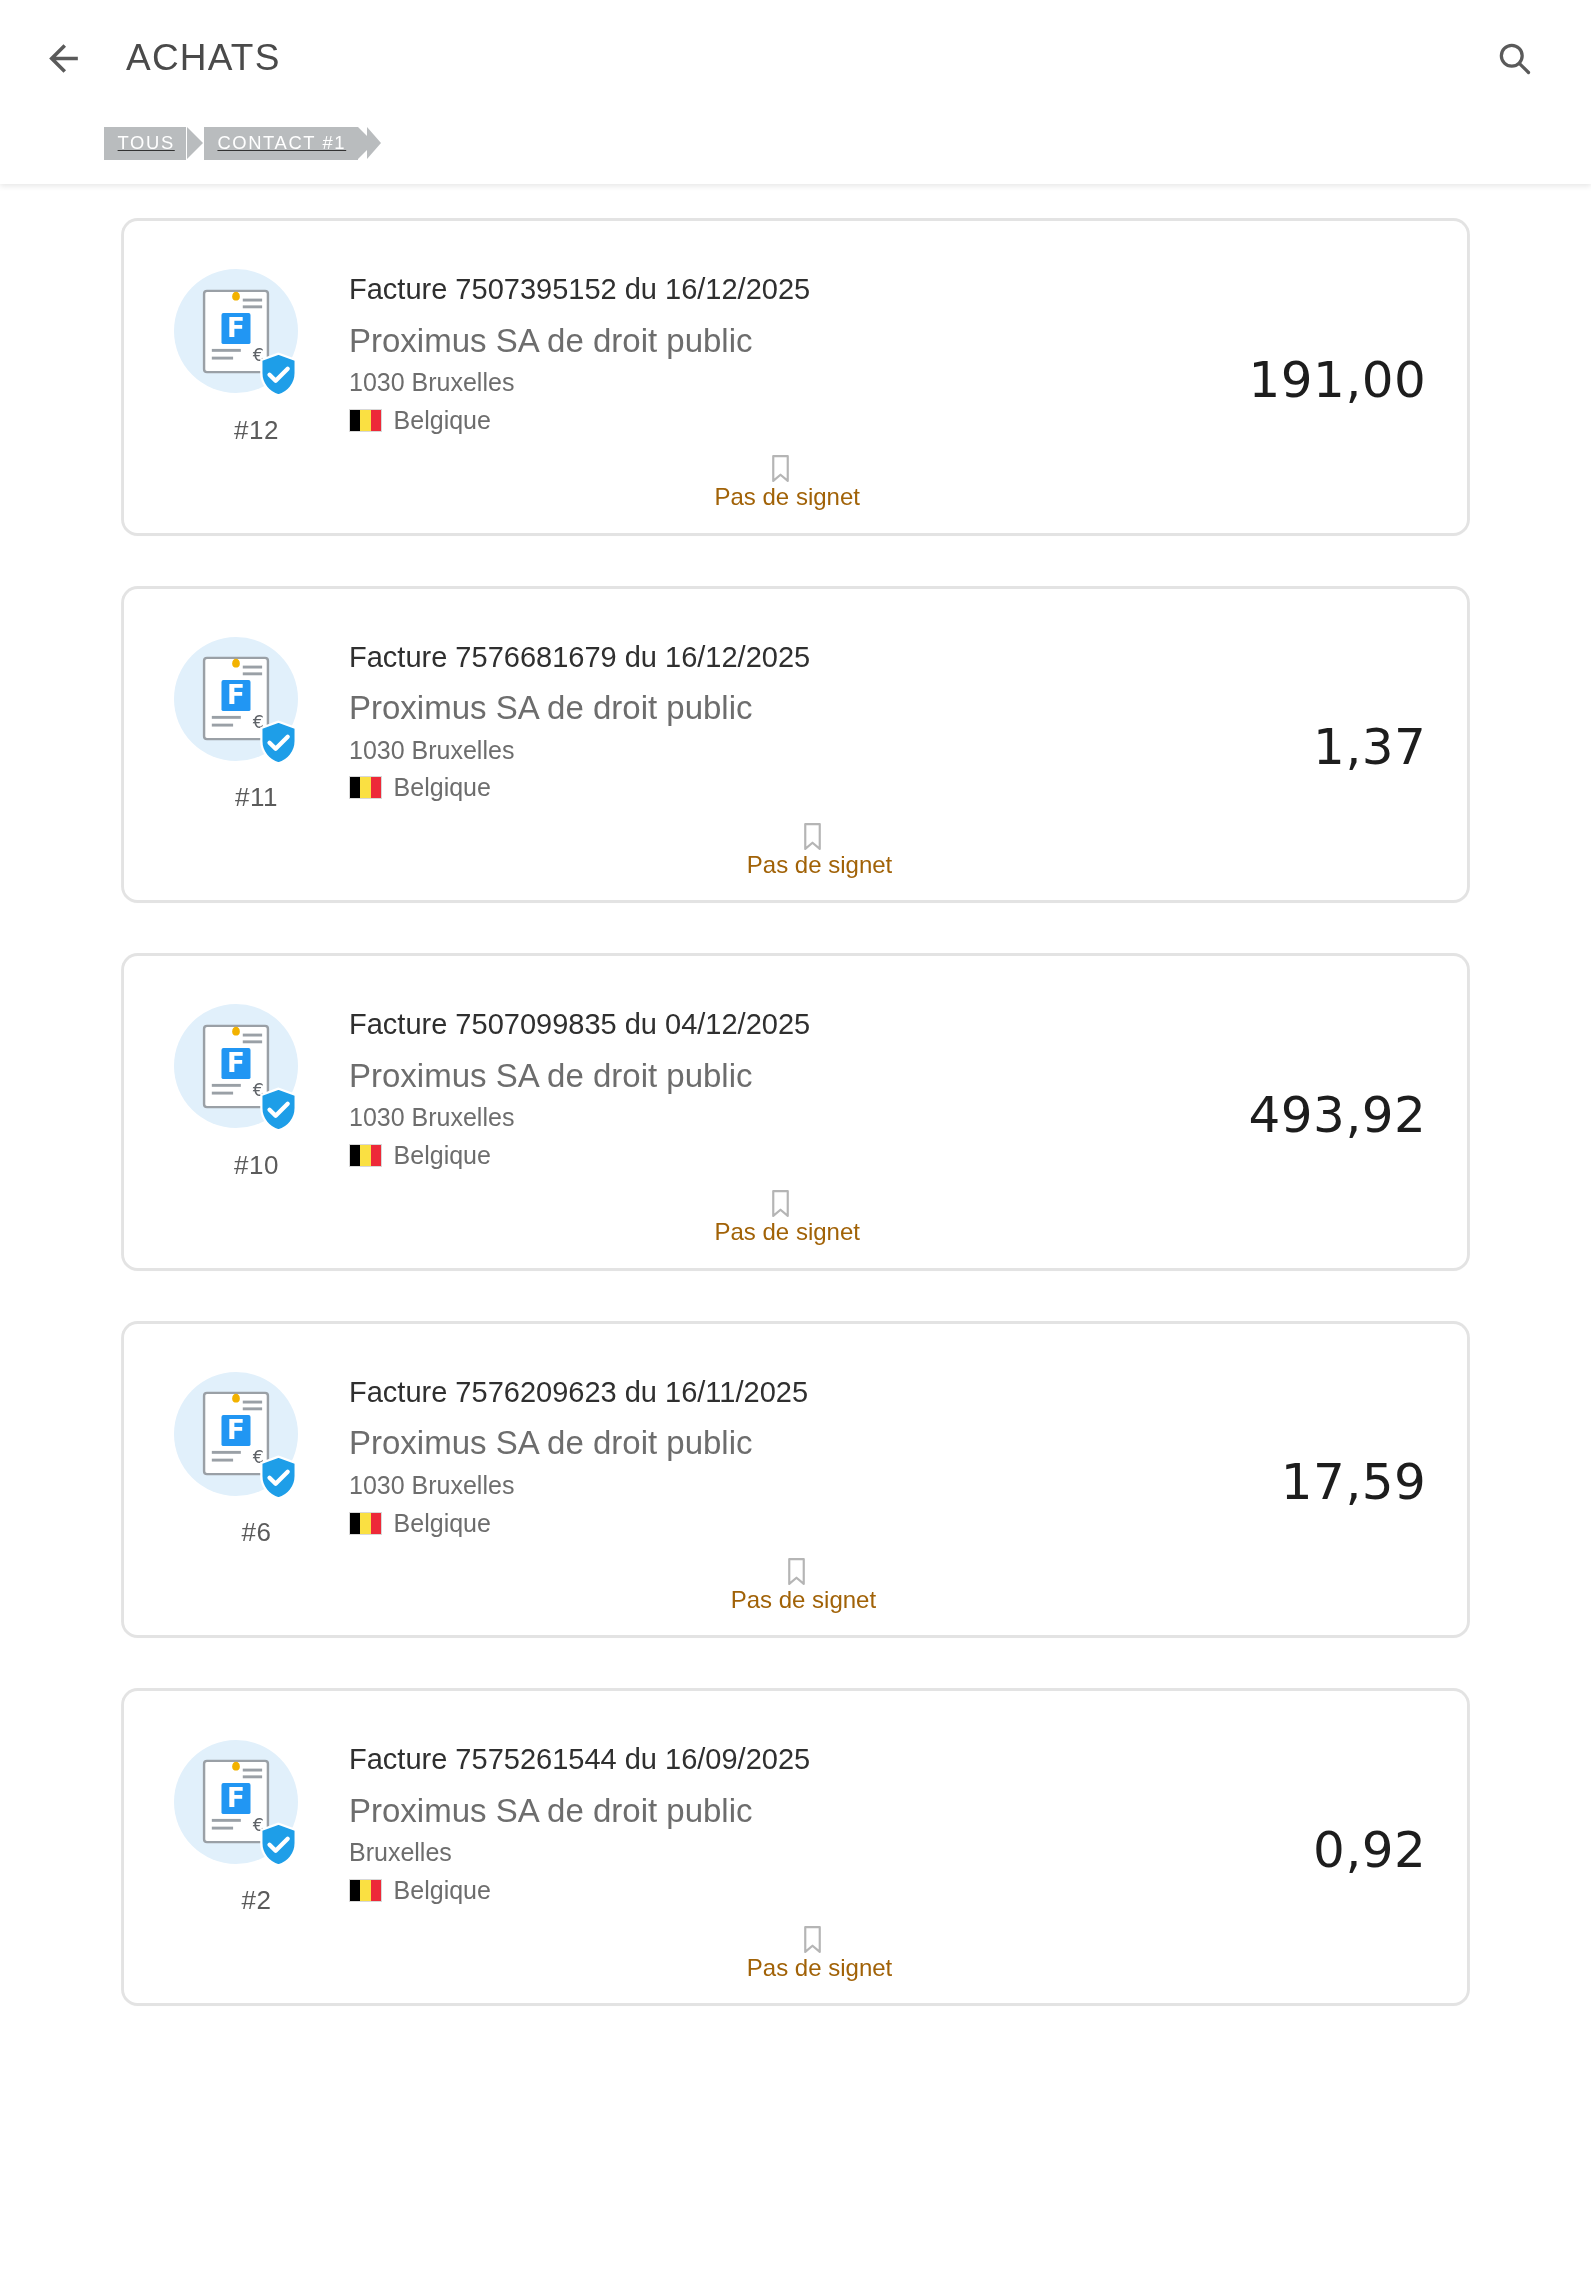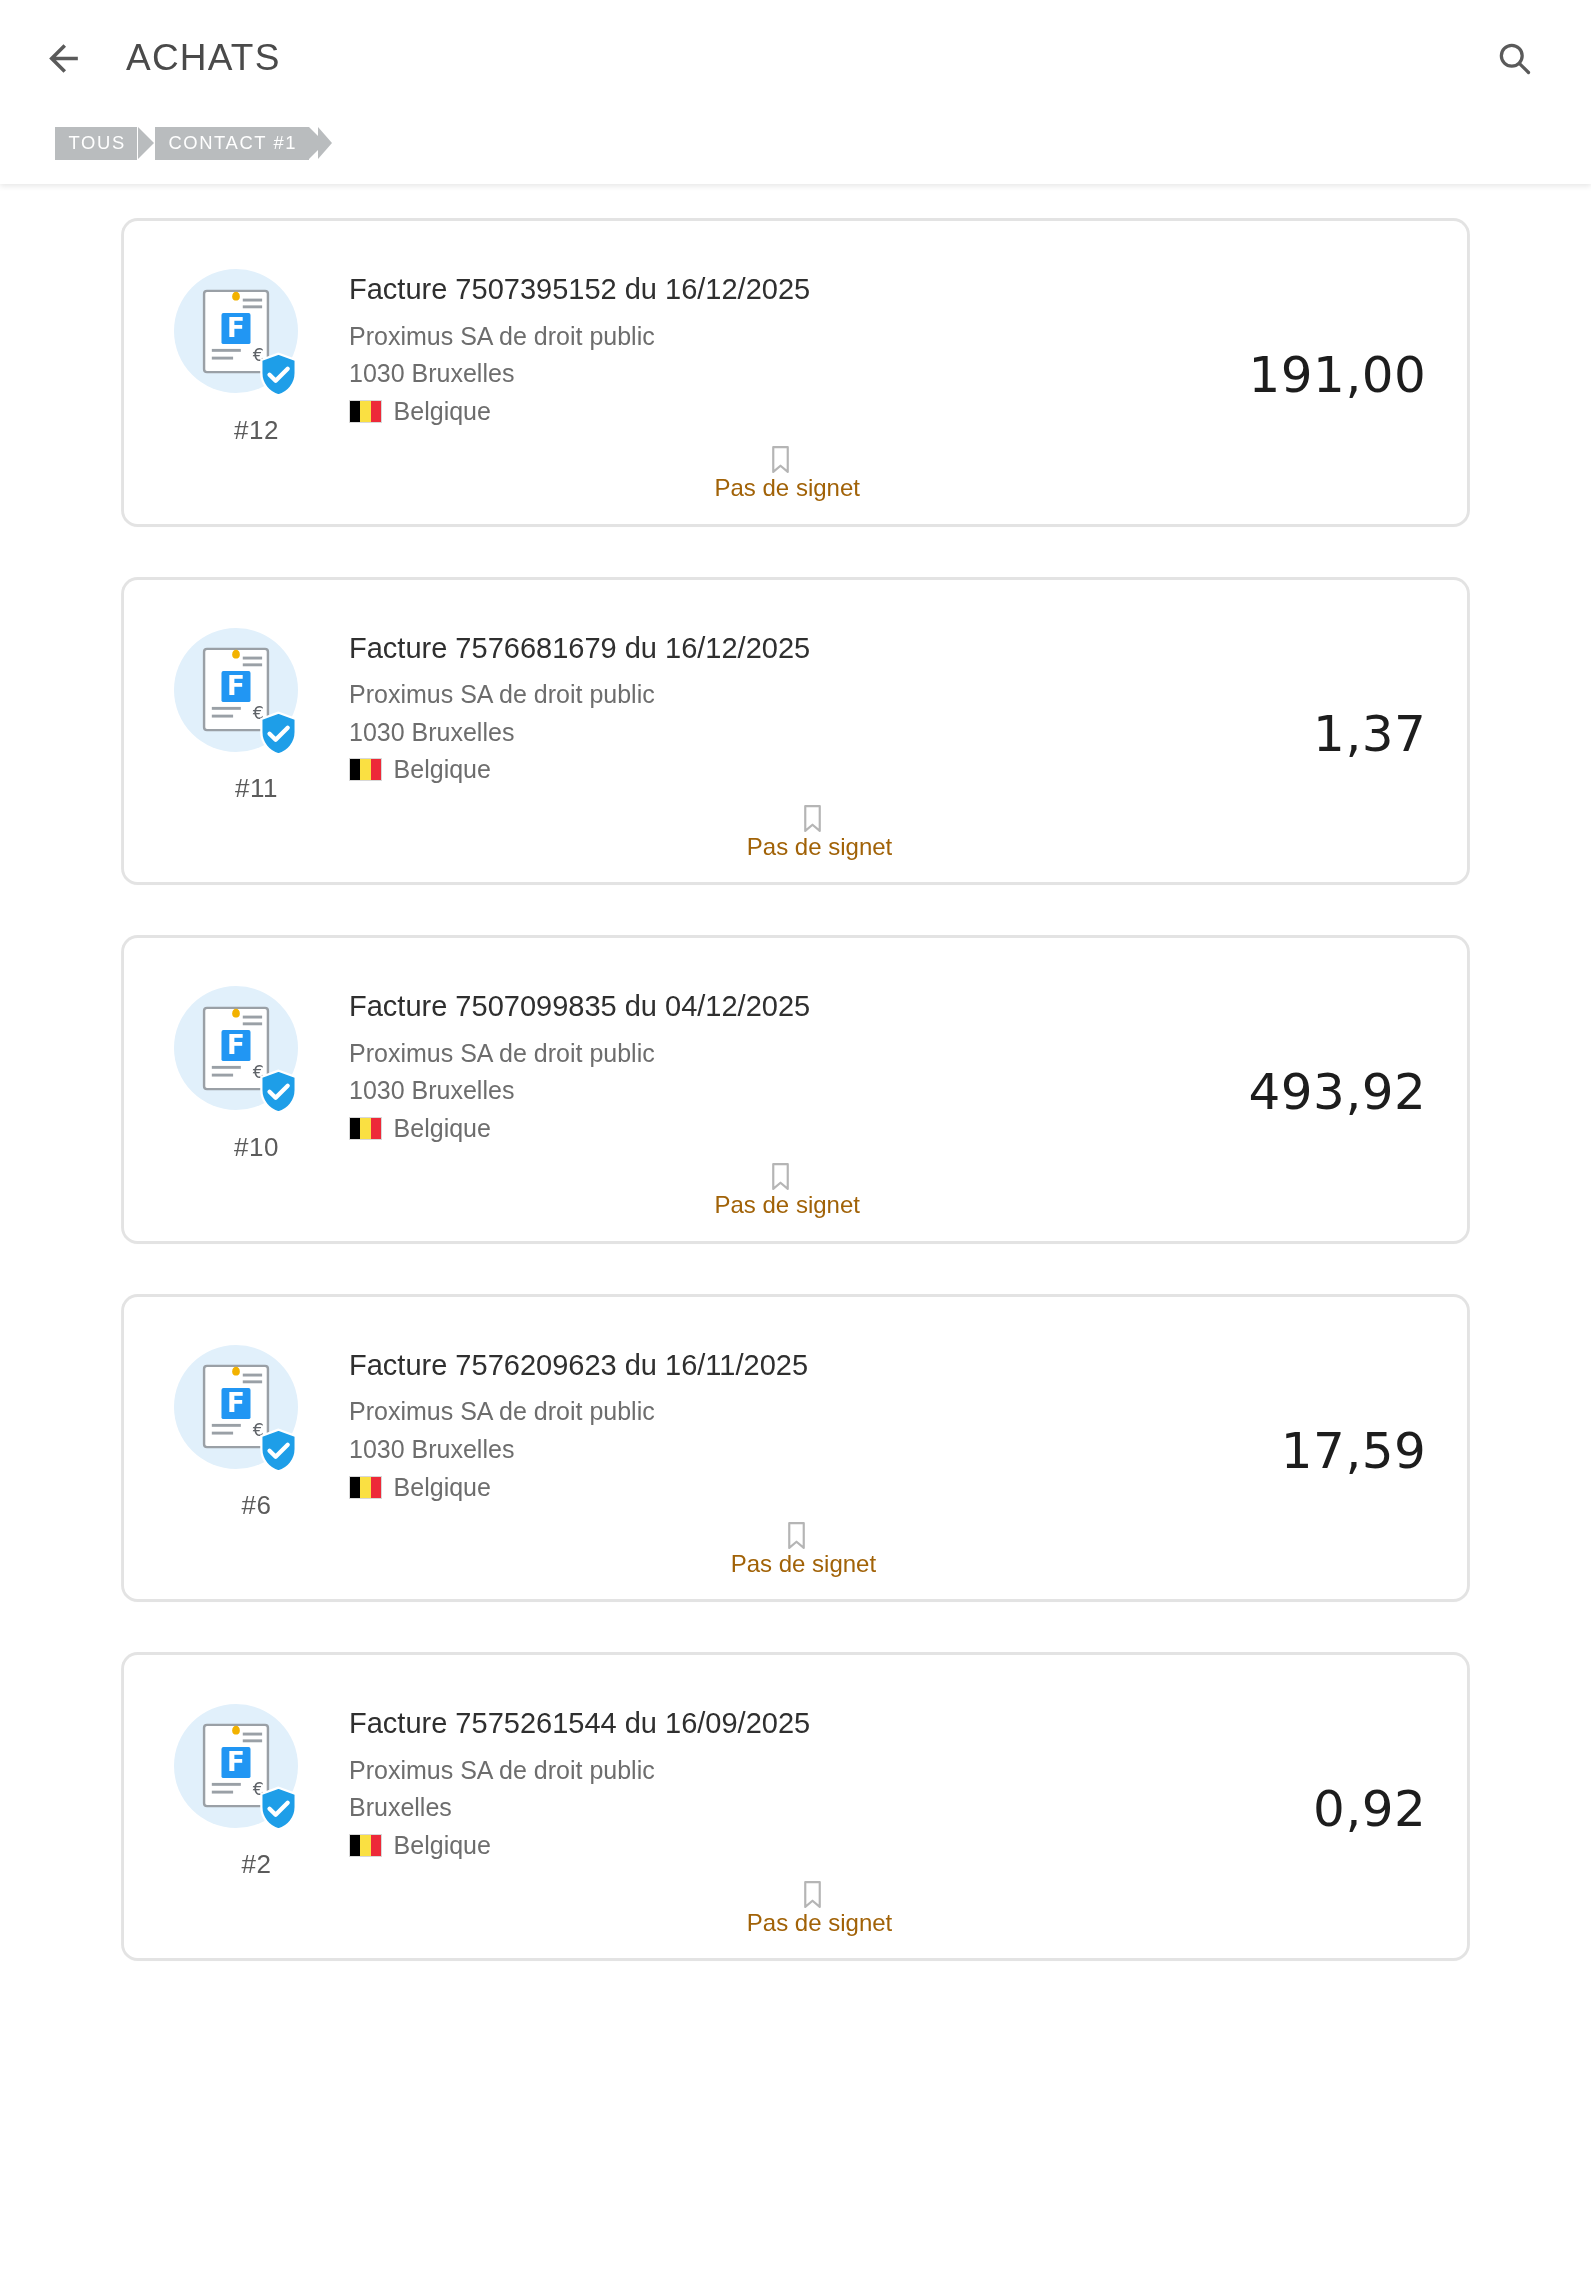--- a/index.html
+++ b/index.html
@@ -66,22 +66,23 @@
     border: none;
     background: transparent;
     cursor: pointer;
     flex: 0 0 auto;
   }
 
   
   .breadcrumb {
     display: flex;
     align-items: center;
-    padding: 0 0 0 55px;
+    padding: 0 0 0 104px;
     height: 54px;
+    text-decoration: underline;
   }
   .crumb {
     position: relative;
     height: 33px;
     display: flex;
     align-items: center;
     background: #b9bcbe;
     color: #ffffff;
     font-size: 18.4px;
     letter-spacing: 1.6px;
@@ -173,21 +174,21 @@
   }
   .inv-title {
     font-size: 29px;
     color: #2f2f2f;
     margin-bottom: 15.5px;
     white-space: nowrap;
     overflow: hidden;
     text-overflow: ellipsis;
   }
   .inv-sub {
-    font-size: 25px;
+    font-size: 33px;
     color: #6d6d6d;
     margin-bottom: 8.7px;
   }
   .inv-city {
     font-size: 25px;
     color: #6d6d6d;
     margin-bottom: 8.7px;
   }
   .inv-country {
     display: flex;

